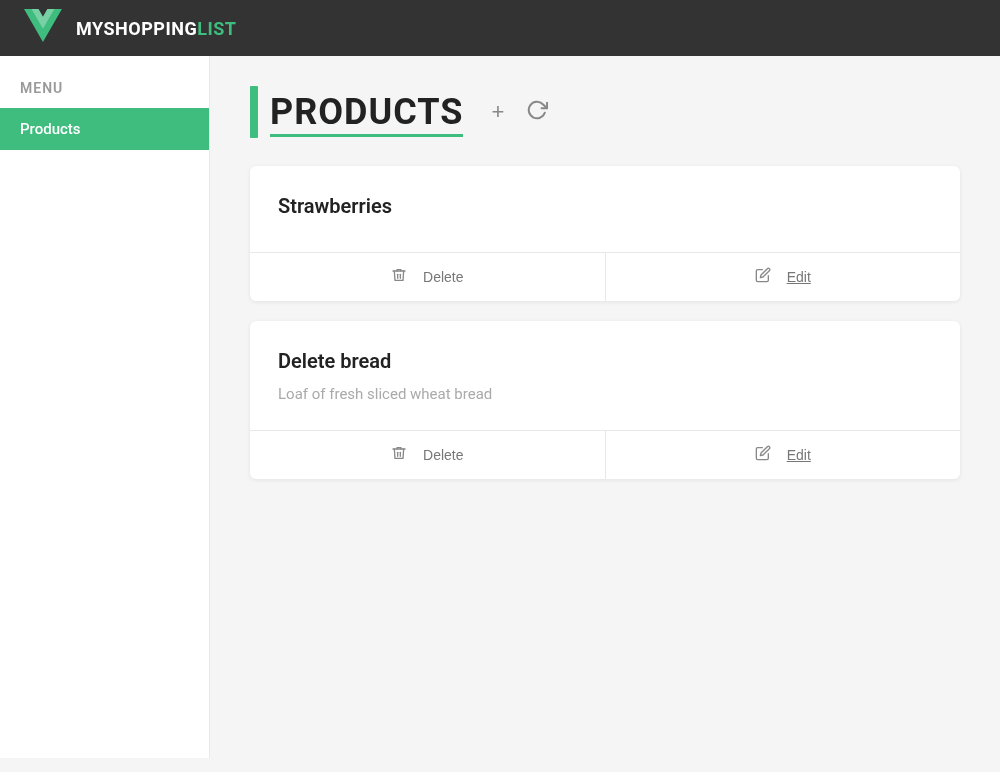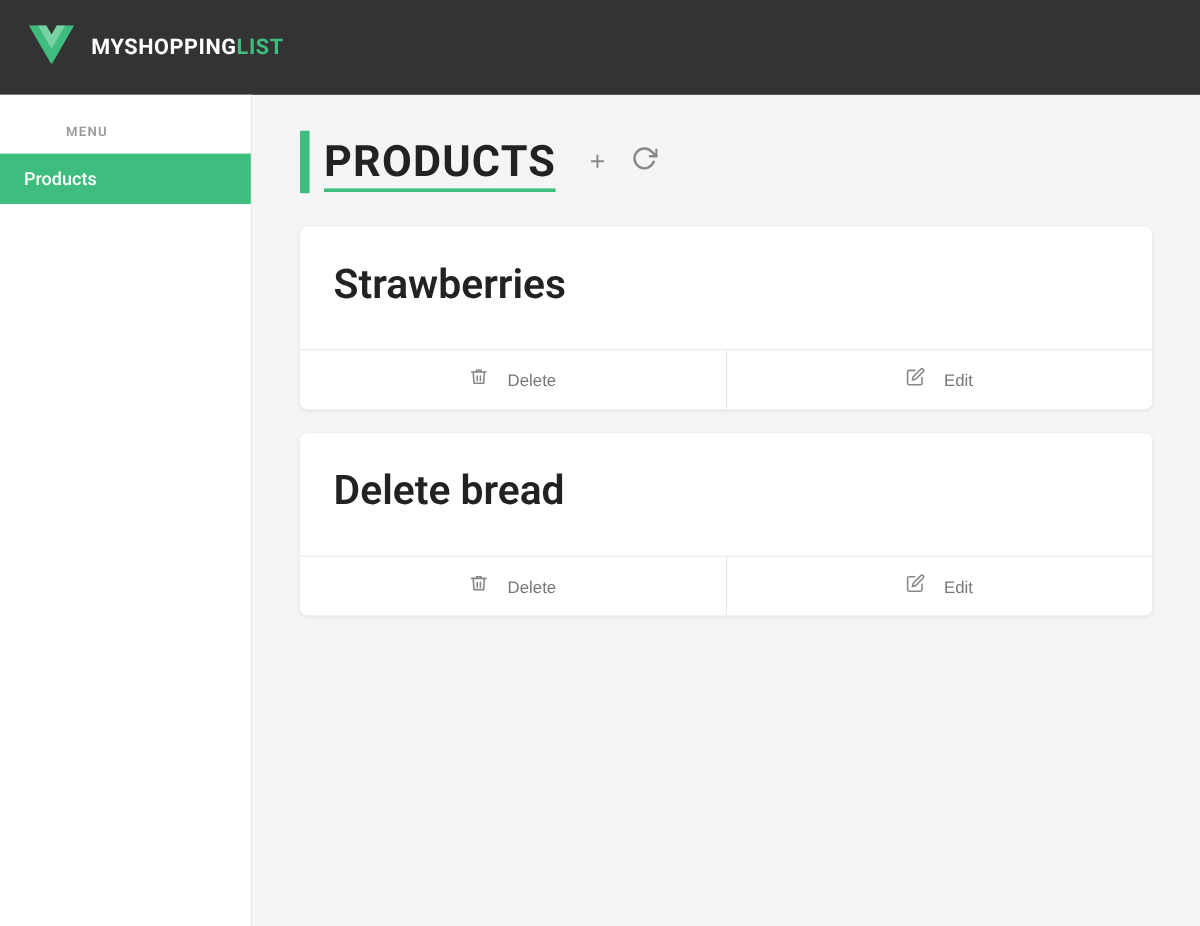--- a/index.html
+++ b/index.html
@@ -11,21 +11,21 @@
     body {
       font-family: -apple-system, BlinkMacSystemFont, 'Segoe UI', Roboto, sans-serif;
       background: #f5f5f5;
       width: 1000px;
       min-height: 772px;
     }
 
     
     .header {
       background: #333;
-      height: 79px;
+      height: 56px;
       display: flex;
       align-items: center;
       padding: 0 24px;
       gap: 14px;
     }
 
     .header-logo {
       width: 38px;
       height: 38px;
     }
@@ -56,26 +56,25 @@
 
     
     .sidebar {
       width: 210px;
       background: #fff;
       padding: 24px 0;
       border-right: 1px solid #e8e8e8;
     }
 
     .sidebar-menu-label {
-      font-size: 11px;
+      font-size: 14px;
       font-weight: 600;
       color: #999;
       letter-spacing: 1px;
       padding: 0 20px 12px 20px;
-      margin-left: 35px;
     }
 
     .sidebar-item {
       display: block;
       padding: 12px 20px;
       font-size: 15px;
       cursor: pointer;
       color: #444;
       text-decoration: none;
     }
@@ -161,21 +160,21 @@
       margin-bottom: 20px;
       box-shadow: 0 1px 4px rgba(0,0,0,0.08);
       overflow: hidden;
     }
 
     .product-card-body {
       padding: 28px 28px 24px 28px;
     }
 
     .product-name {
-      font-size: 34px;
+      font-size: 20px;
       font-weight: 600;
       color: #222;
       margin-bottom: 10px;
     }
 
     .product-description {
       font-size: 15px;
       color: #aaa;
       line-height: 1.5;
     }
@@ -195,20 +194,21 @@
       color: #777;
       display: flex;
       align-items: center;
       justify-content: center;
       gap: 16px;
       font-weight: 500;
     }
 
     .product-action-btn + .product-action-btn {
       border-left: 1px solid #e8e8e8;
+      text-decoration: underline;
     }
 
     .btn-icon {
       font-size: 16px;
     }
   </style>
 </head>
 <body>
 
 <header class="header">
@@ -281,20 +281,21 @@
               </svg>
             </span>
             <span>Edit</span>
           </button>
         </div>
       </div>
 
       <div class="product-card">
         <div class="product-card-body">
           <div class="product-name">Delete bread</div>
+          <div class="product-description">Loaf of fresh sliced wheat bread</div>
         </div>
         <div class="product-card-actions">
           <button class="product-action-btn">
             <span class="btn-icon">
               <svg xmlns="http://www.w3.org/2000/svg" width="16" height="16" viewBox="0 0 24 24" fill="none" stroke="#888" stroke-width="2" stroke-linecap="round" stroke-linejoin="round">
                 <polyline points="3 6 5 6 21 6"></polyline>
                 <path d="M19 6l-1 14H6L5 6"></path>
                 <path d="M10 11v6"></path>
                 <path d="M14 11v6"></path>
                 <path d="M9 6V4h6v2"></path>

